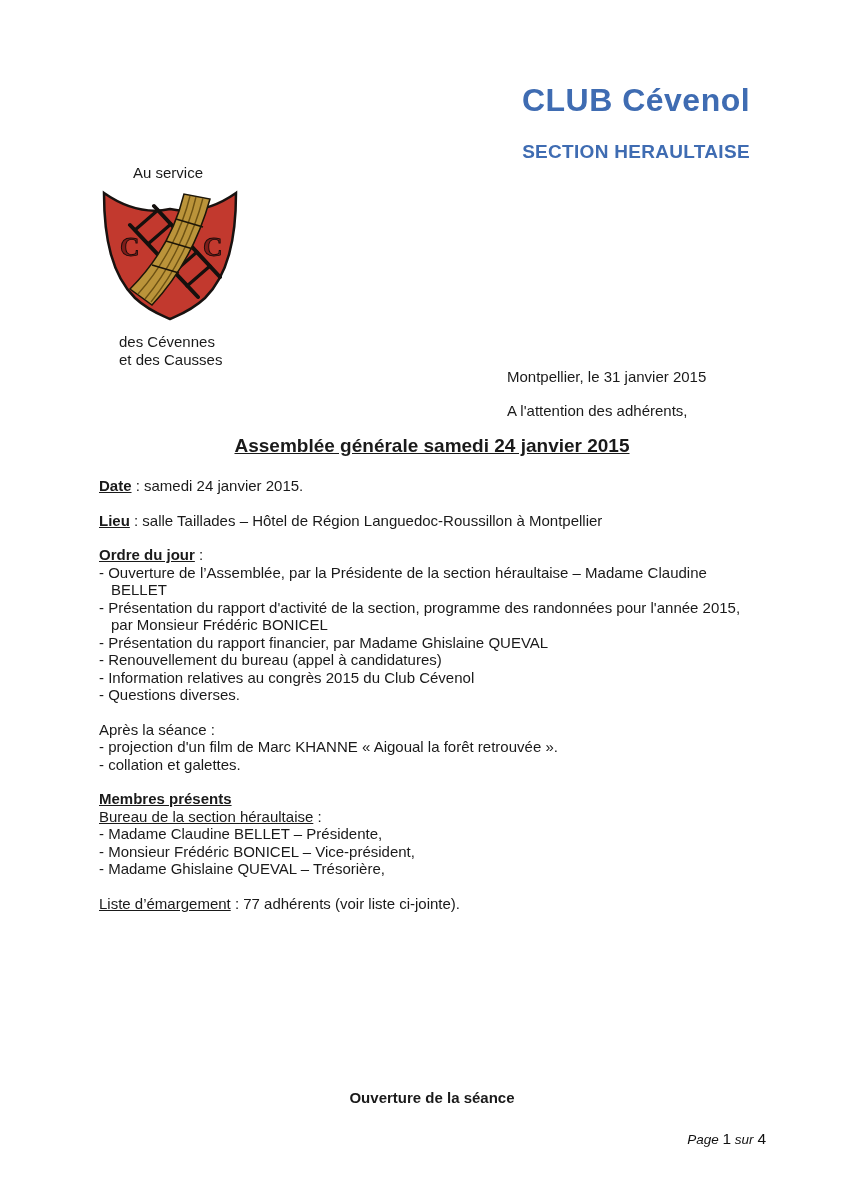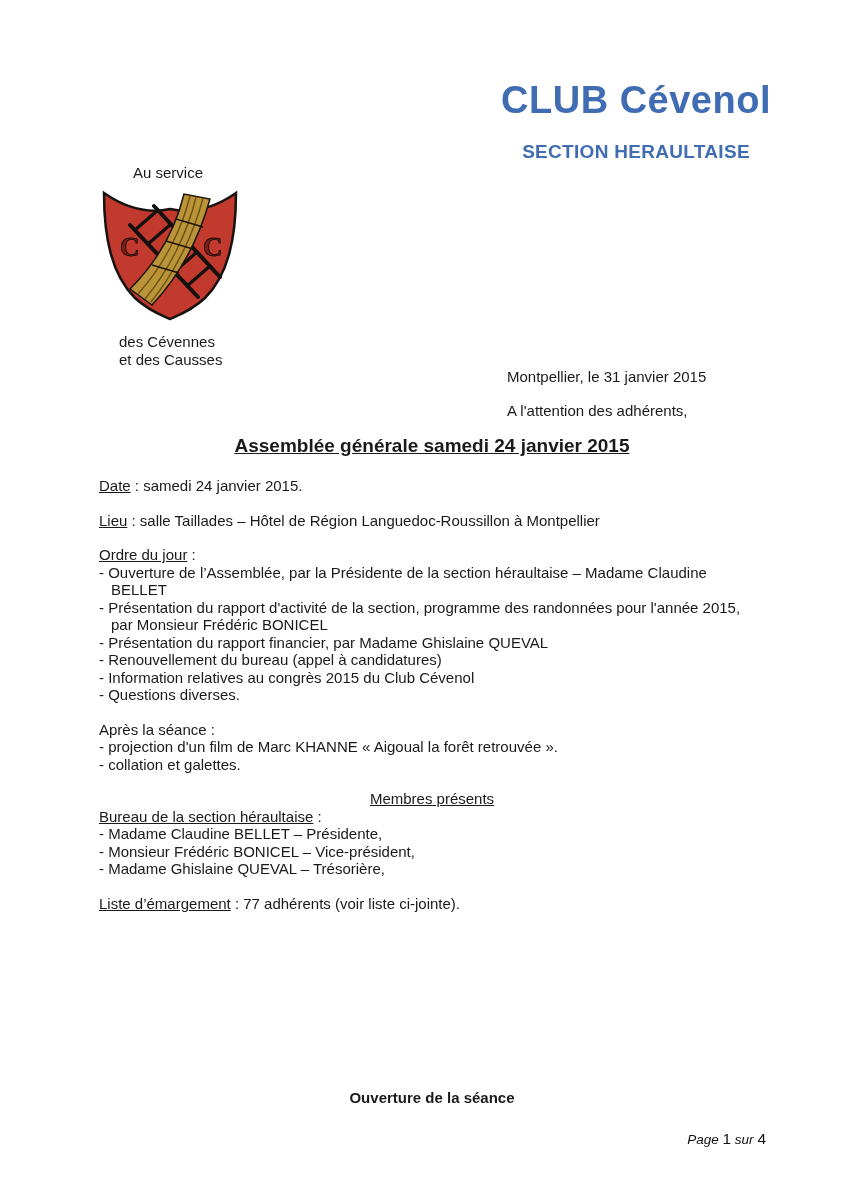--- a/index.html
+++ b/index.html
@@ -8,21 +8,21 @@
     --rope-gold:#bb943a;
     --text-color:#1a1a1a;
   }
   html,body{margin:0;padding:0;background:#ffffff;}
   .page{
     position:relative;width:848px;height:1200px;background:#fff;overflow:hidden;
     font-family:"Liberation Sans",sans-serif;color:var(--text-color,#1a1a1a);
   }
   
   .masthead{position:absolute;left:440px;top:78px;width:392px;text-align:center;}
-  .club-title{font-size:38px;font-weight:bold;color:var(--heading-blue,#3f6cb2);line-height:44px;letter-spacing:.5px;}
+  .club-title{font-size:32px;font-weight:bold;color:var(--heading-blue,#3f6cb2);line-height:44px;letter-spacing:.5px;}
   .club-subtitle{margin-top:19px;font-size:19px;font-weight:bold;color:var(--heading-blue,#3f6cb2);letter-spacing:.3px;}
   
   .logo-block{position:absolute;left:100px;top:164px;width:160px;font-size:15px;line-height:18px;}
   .logo-caption-top{margin-left:33px;margin-bottom:7px;}
   .shield-svg{display:block;}
   .logo-caption-bottom{margin-left:19px;margin-top:12px;}
   .shield-body{fill:var(--shield-red,#c2392e);stroke:#181210;stroke-width:2.5;}
   .rope-band{fill:var(--rope-gold,#bb943a);stroke:#1c1508;stroke-width:1.5;}
   .rope-strand{fill:none;stroke:#6e5213;stroke-width:1.4;}
   .rope-wrap{stroke:#1c1508;stroke-width:1.6;}
@@ -32,22 +32,22 @@
   
   .place-date{position:absolute;left:507px;top:368px;font-size:15px;}
   .attention{position:absolute;left:507px;top:402px;font-size:15px;}
   
   .doc-title{position:absolute;left:99px;top:435px;width:666px;text-align:center;font-size:19px;font-weight:bold;text-decoration:underline;}
   
   .body{position:absolute;left:99px;top:477px;width:666px;font-size:15px;line-height:17.5px;}
   .para{margin:0;}
   .gap{margin-top:17px;}
   .hang{padding-left:12px;text-indent:-12px;}
-  .center{text-align:center;}
-  .bold-u{font-weight:normal;text-decoration:underline;}
+  .center{}
+  .bold-u{font-weight:bold;text-decoration:underline;}
   .u{text-decoration:underline;}
   
   .bottom-heading{position:absolute;left:99px;top:1089px;width:666px;text-align:center;font-size:15px;font-weight:bold;}
   
   .page-footer{position:absolute;right:82px;top:1130px;font-size:13.5px;font-style:italic;color:#111;}
   .page-footer .num{font-style:normal;font-size:15.5px;}
 </style>
 </head>
 <body>
 

